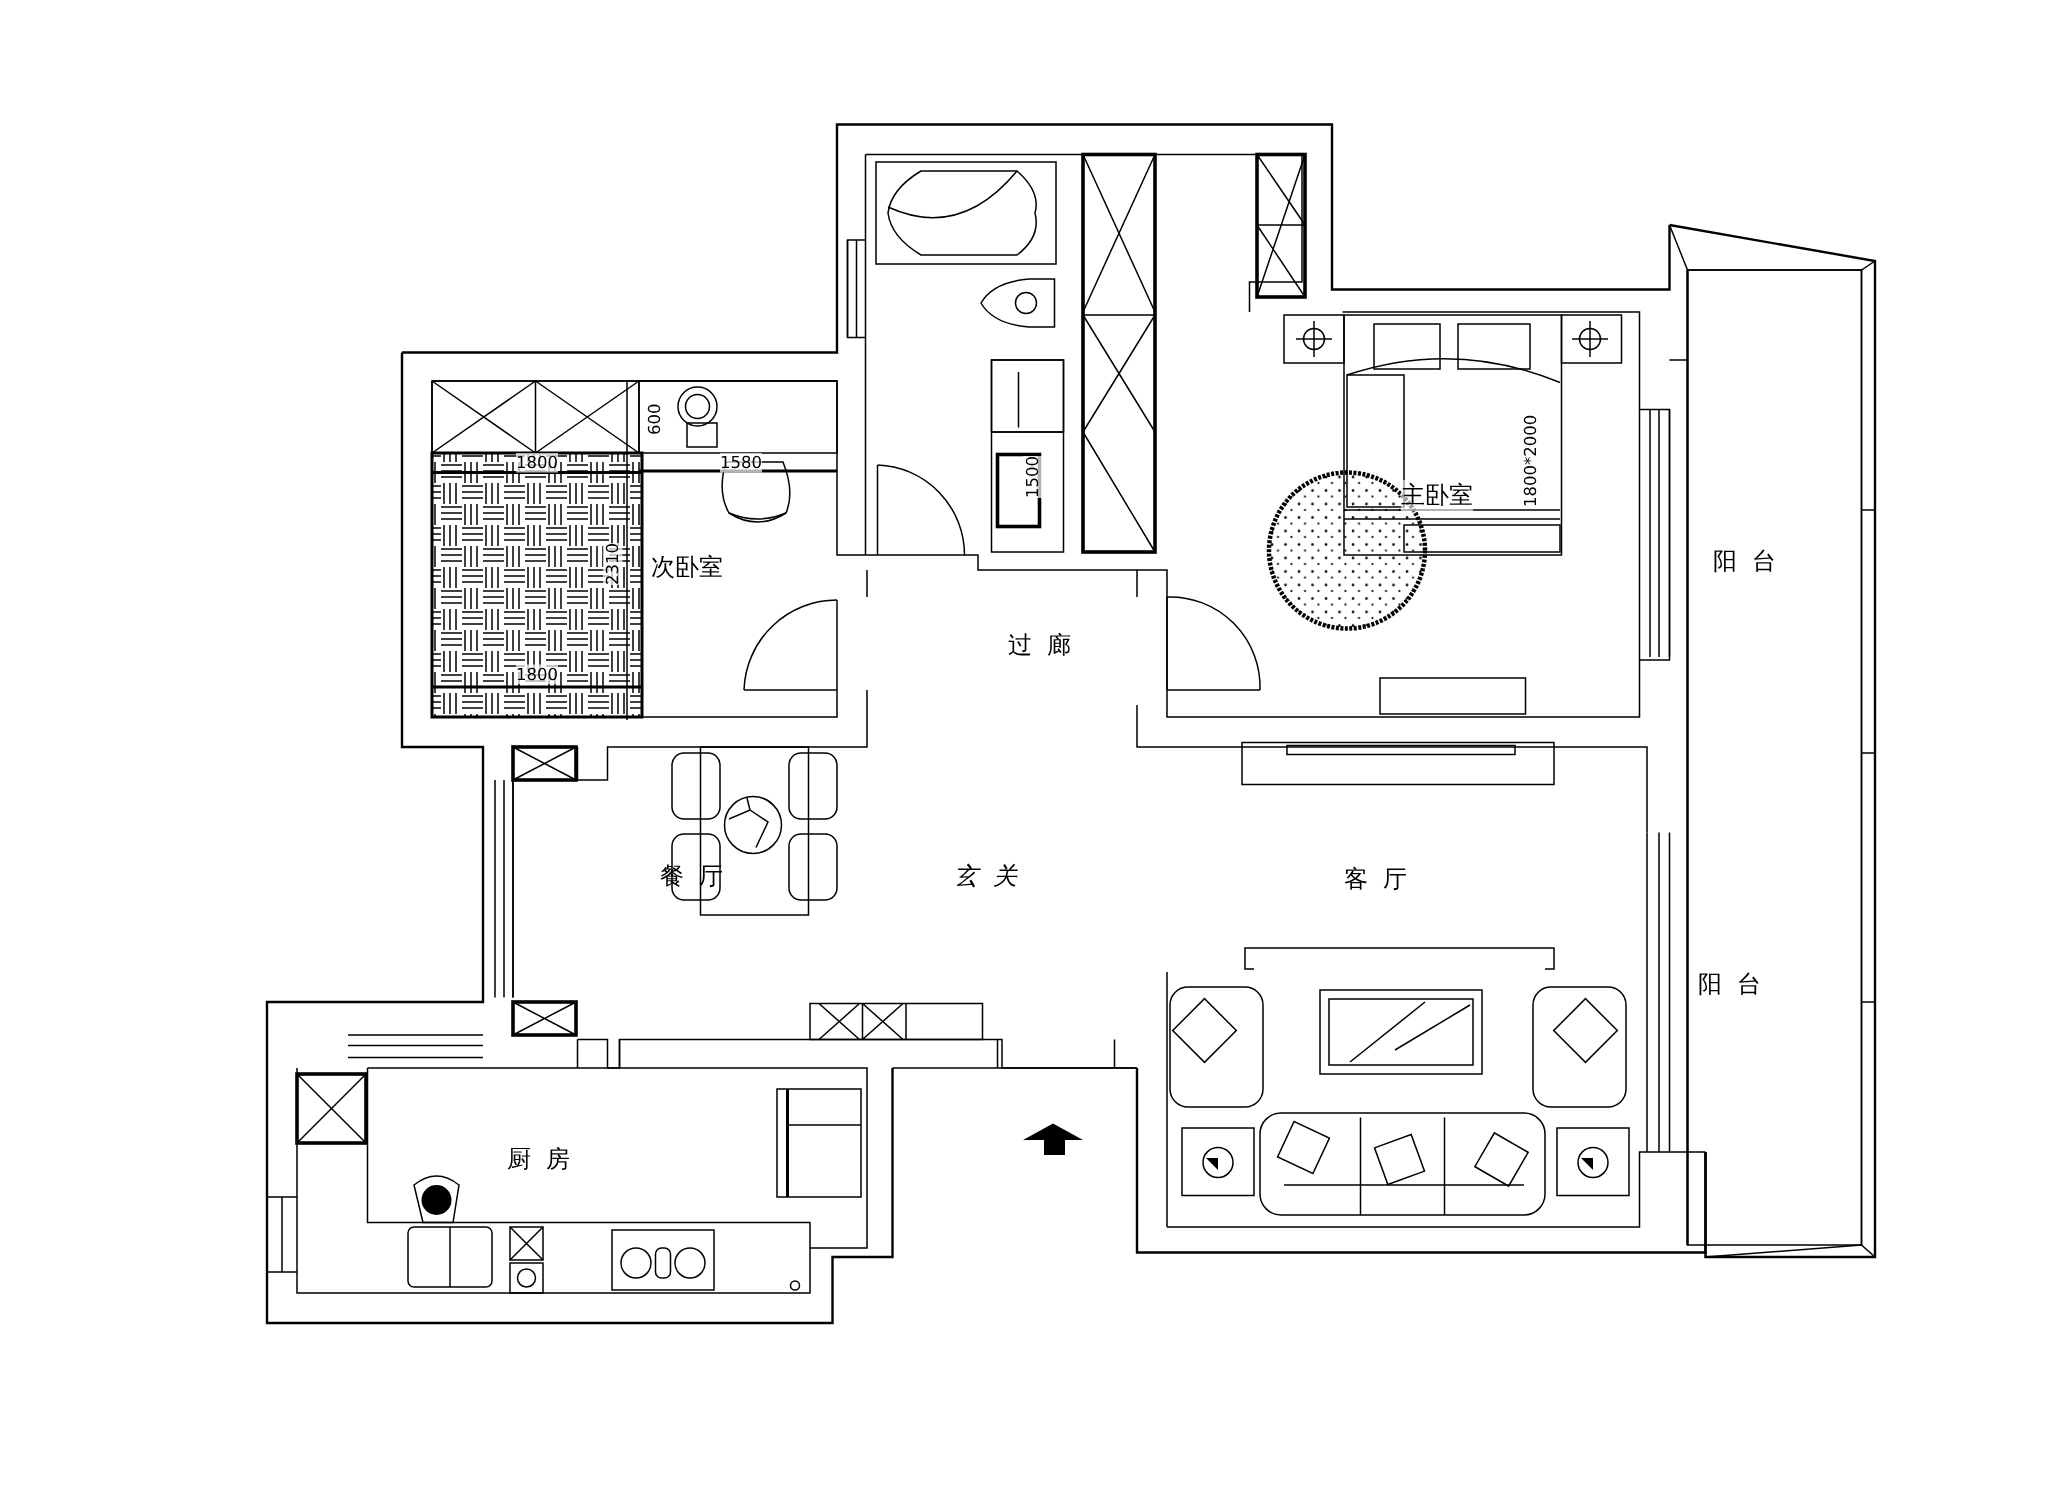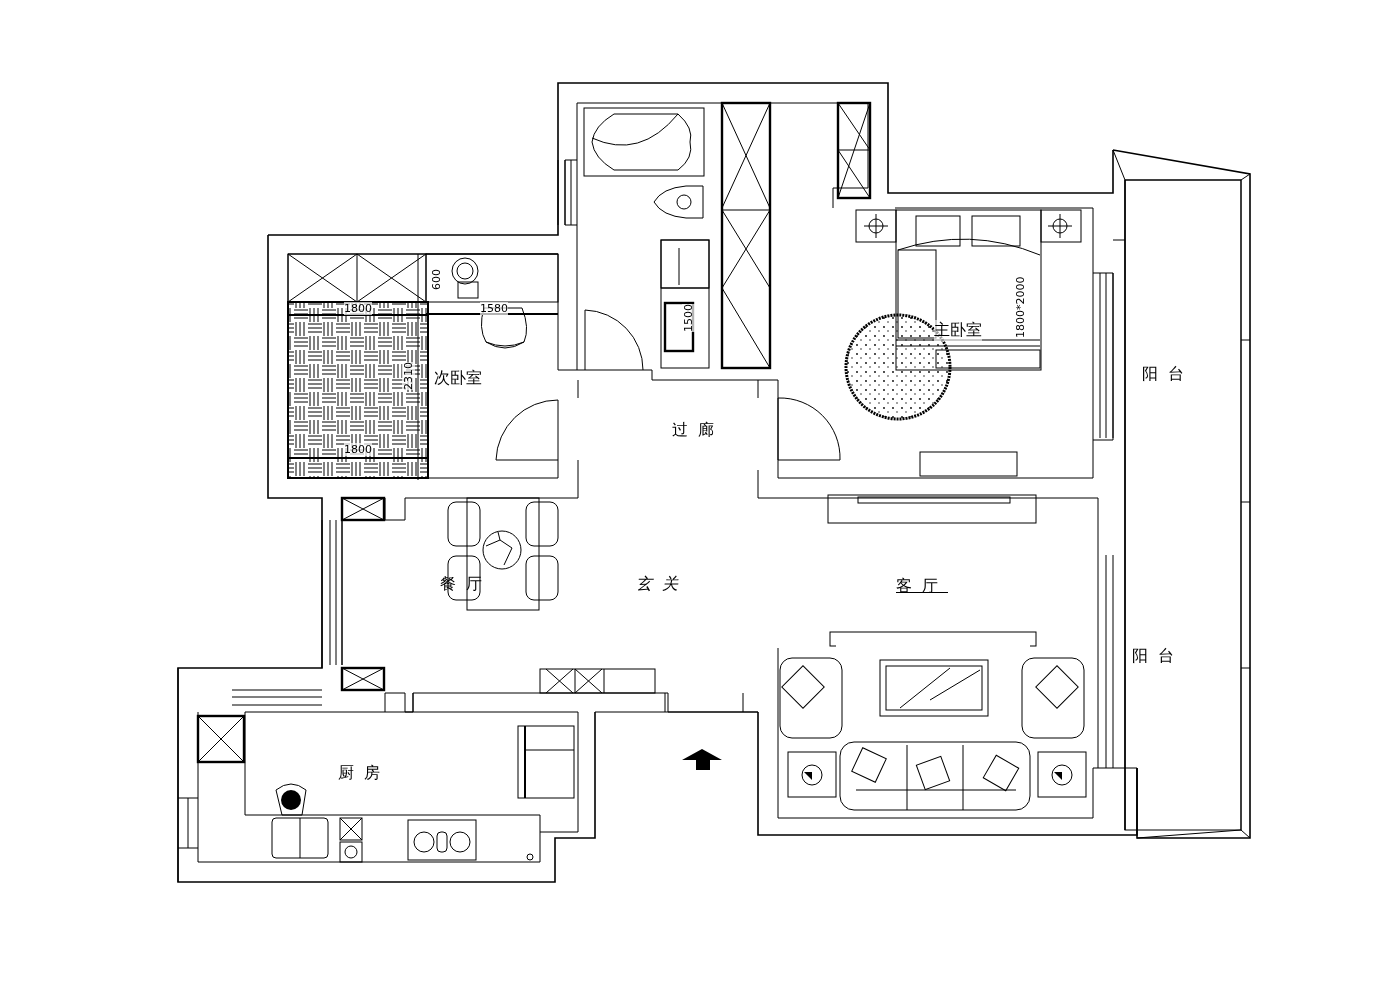--- a/index.html
+++ b/index.html
@@ -265,21 +265,21 @@
   </g>
 
   <path d="M682 760 L702 749 L722 760 L710 760 L710 770 L696 770 L696 760 Z" fill="#000"></path>
 </svg>
 
 <div class="lbl" style="left:434px;top:368px;letter-spacing:0;">次卧室</div>
 <div class="lbl" style="left:934px;top:320px;letter-spacing:0;background:rgba(255,255,255,0.6);">主卧室</div>
 <div class="lbl" style="left:656px;top:420px;margin-left:16px;">过廊</div>
 <div class="lbl" style="left:440px;top:574px;text-align:center;">餐厅</div>
 <div class="lbl" style="left:636px;top:574px;font-style:italic;">玄关</div>
-<div class="lbl" style="left:896px;top:576px;text-decoration:underline;">客厅</div>
+<div class="lbl" style="left:896px;top:576px;">客厅</div>
 <div class="lbl" style="left:338px;top:763px;font-family:Liberation Mono, monospace;">厨房</div>
 <div class="lbl" style="left:1142px;top:364px;background:#fff;">阳台</div>
 <div class="lbl" style="left:1132px;top:646px;background:#fff;">阳台</div>
 
 <div class="dim" style="left:344px;top:302px;">1800</div>
 <div class="dim vert" style="left:402px;top:390px;">2310</div>
 <div class="dim" style="left:344px;top:443px;">1800</div>
 <div class="dim vert" style="left:430px;top:290px;">600</div>
 <div class="dim" style="left:480px;top:302px;">1580</div>
 <div class="dim vert" style="left:682px;top:332px;">1500</div>

